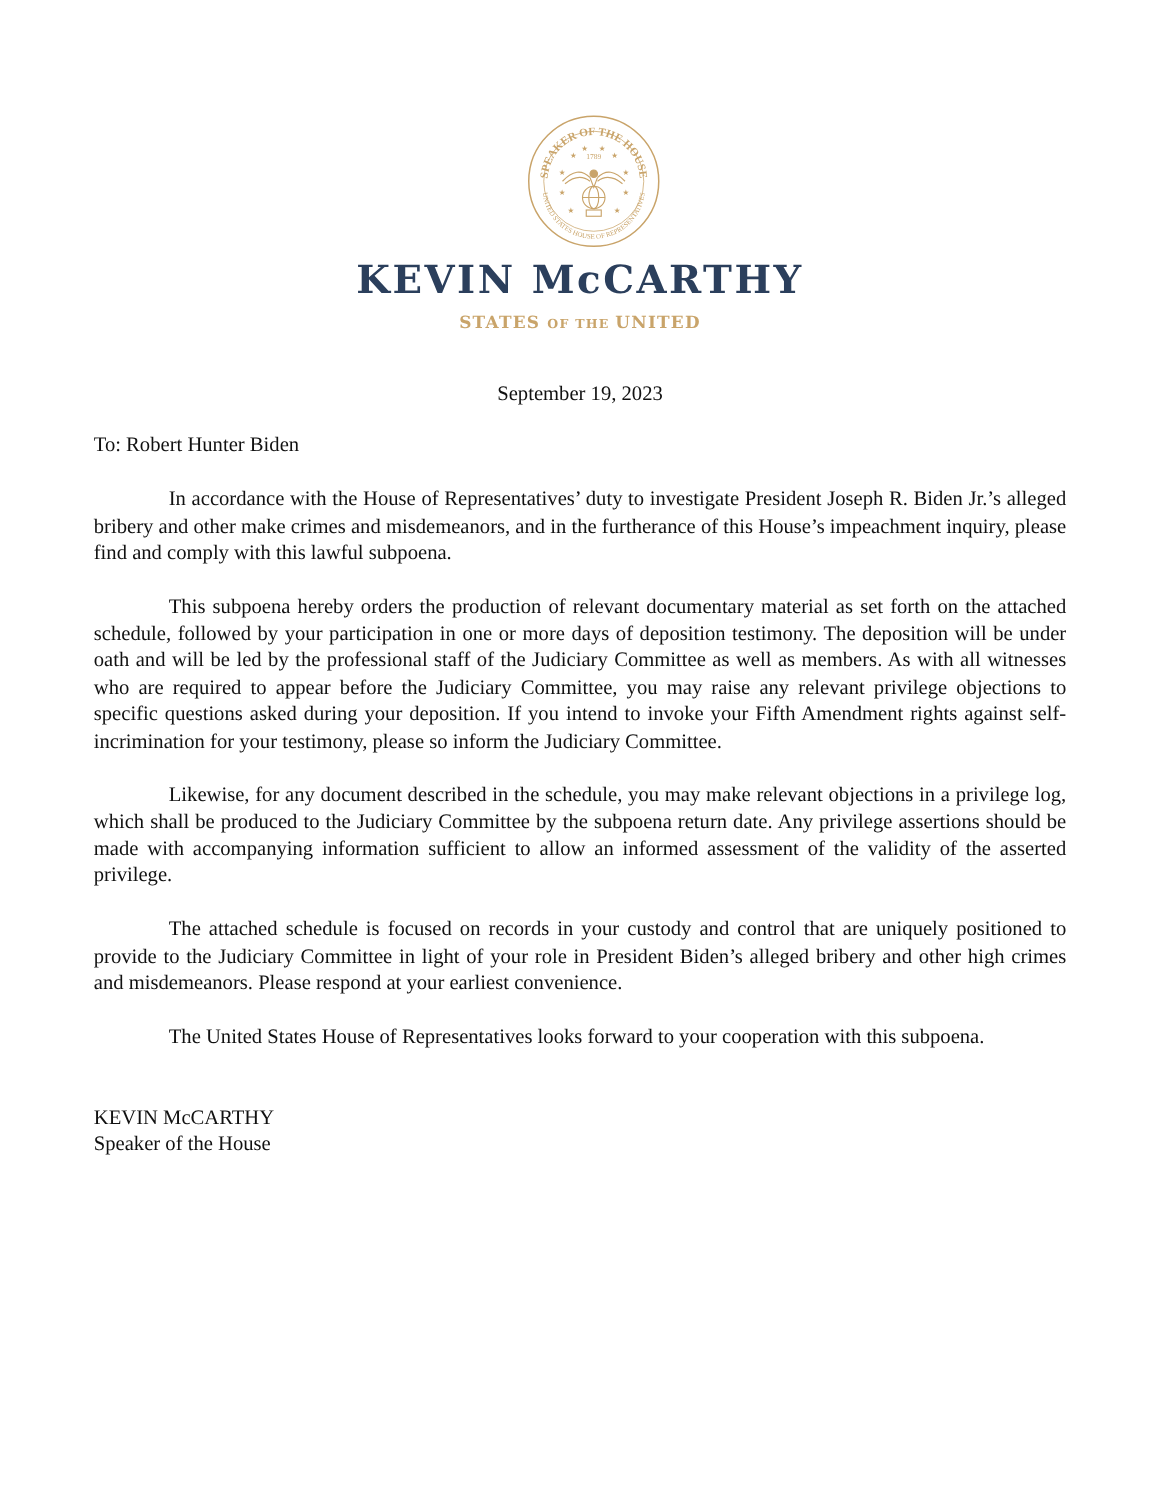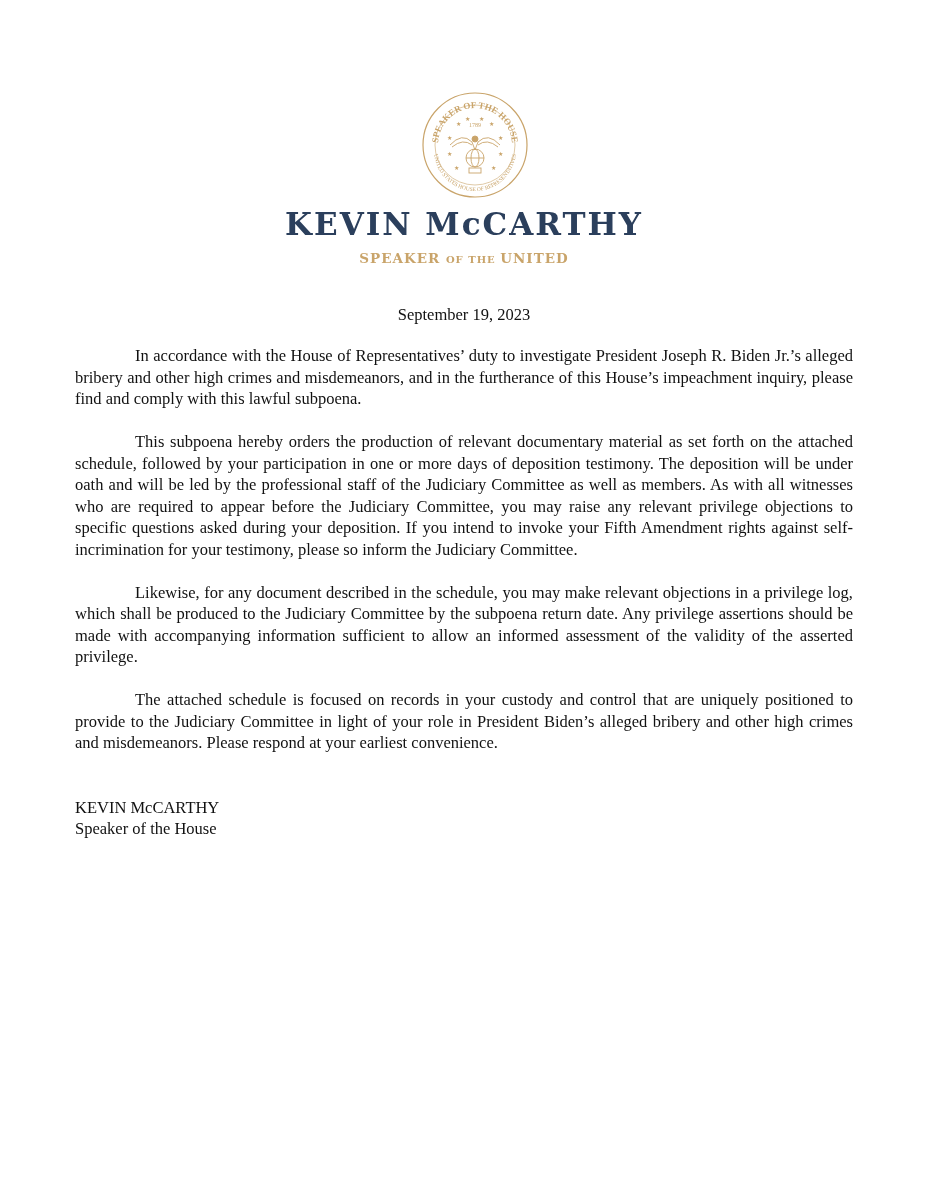--- a/index.html
+++ b/index.html
@@ -58,26 +58,28 @@
   </g>
   <g fill="none" stroke="#c9a46a" stroke-width="0.9">
     <circle cx="55" cy="68" r="9"></circle>
     <ellipse cx="55" cy="68" rx="4" ry="9"></ellipse>
     <line x1="46" y1="68" x2="64" y2="68"></line>
     <rect x="49" y="78" width="12" height="5"></rect>
   </g>
 </svg>
 
 <div class="letterhead-name">KEVIN McCARTHY</div>
-<div class="letterhead-title"><span>SPEAKER </span><span class="small">OF THE </span><span>UNITED</span></div>
+<div class="letterhead-title"><span>STATES </span><span class="small">OF THE </span><span>UNITED</span></div>
 
 <div class="date">September 19, 2023</div>
 
 <div class="body">
-  <p class="indent">In accordance with the House of Representatives’ duty to investigate President Joseph R. Biden Jr.’s alleged bribery and other high crimes and misdemeanors, and in the furtherance of this House’s impeachment inquiry, please find and comply with this lawful subpoena.</p>
+  <p class="left">To: Robert Hunter Biden</p>
+  <p class="indent">In accordance with the House of Representatives’ duty to investigate President Joseph R. Biden Jr.’s alleged bribery and other make crimes and misdemeanors, and in the furtherance of this House’s impeachment inquiry, please find and comply with this lawful subpoena.</p>
   <p class="indent">This subpoena hereby orders the production of relevant documentary material as set forth on the attached schedule, followed by your participation in one or more days of deposition testimony. The deposition will be under oath and will be led by the professional staff of the Judiciary Committee as well as members. As with all witnesses who are required to appear before the Judiciary Committee, you may raise any relevant privilege objections to specific questions asked during your deposition. If you intend to invoke your Fifth Amendment rights against self-incrimination for your testimony, please so inform the Judiciary Committee.</p>
   <p class="indent">Likewise, for any document described in the schedule, you may make relevant objections in a privilege log, which shall be produced to the Judiciary Committee by the subpoena return date. Any privilege assertions should be made with accompanying information sufficient to allow an informed assessment of the validity of the asserted privilege.</p>
   <p class="indent">The attached schedule is focused on records in your custody and control that are uniquely positioned to provide to the Judiciary Committee in light of your role in President Biden’s alleged bribery and other high crimes and misdemeanors. Please respond at your earliest convenience.</p>
+  <p class="indent left">The United States House of Representatives looks forward to your cooperation with this subpoena.</p>
   <div class="signature">
     <div>KEVIN McCARTHY</div>
     <div>Speaker of the House</div>
   </div>
 </div>
 
 </body></html>

